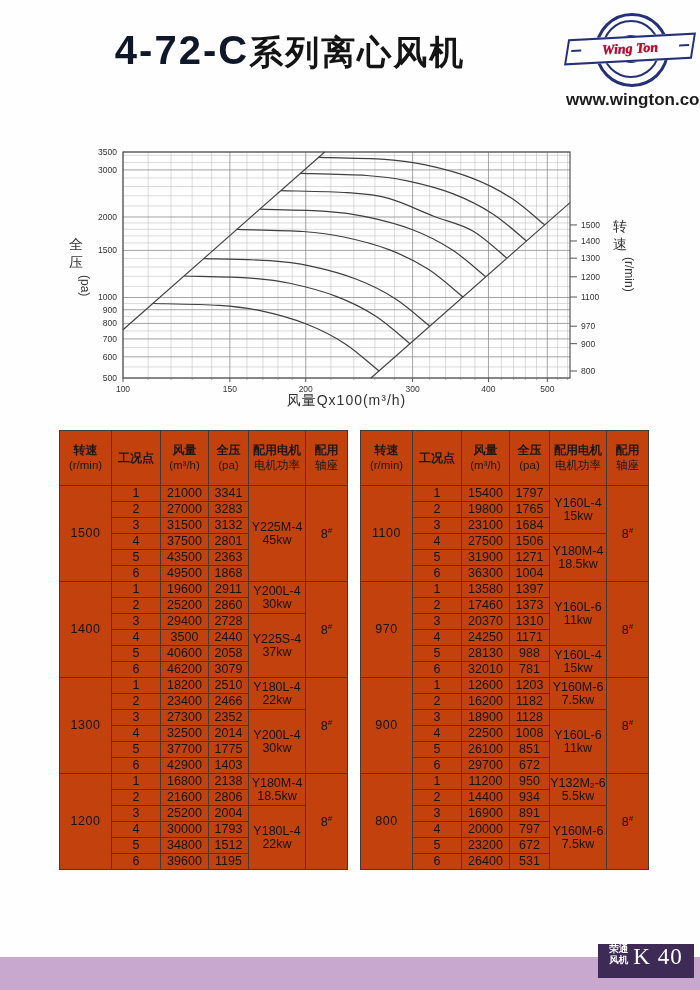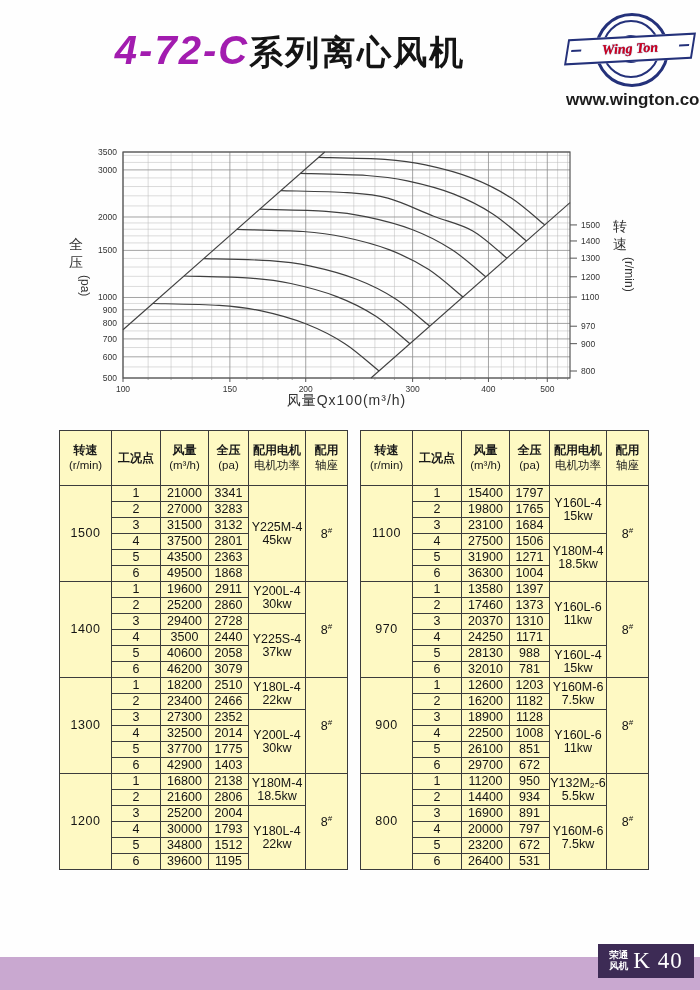--- a/index.html
+++ b/index.html
@@ -30,45 +30,45 @@
   .banner-dash.l{left:3px;} .banner-dash.r{right:3px;}
   .logo-site{margin-top:4px;font-size:17px;font-weight:bold;color:#1c1c1c;}
 
   
   .chart-wrap{position:absolute;top:143px;left:60px;width:620px;height:272px;}
   svg text{font-family:"Liberation Sans",sans-serif;}
 
   
   .table-wrap{position:absolute;top:430px;}
   .table-wrap.left{left:59px;} .table-wrap.right{left:360px;}
-  table.ptable{border-collapse:collapse;table-layout:fixed;width:288px;background:#fef9c3;}
+  table.ptable{border-collapse:collapse;table-layout:fixed;width:288px;background:#c2410c;}
   table.ptable th,table.ptable td{border:1px solid #3c3c3c;text-align:center;
         padding:0;overflow:hidden;}
   table.ptable th{height:54px;font-weight:bold;font-size:12px;line-height:1.25;color:#191919;}
   table.ptable th .unit{font-weight:normal;font-size:11.5px;}
   table.ptable td{height:15px;font-size:12.5px;line-height:1;color:#141414;}
   td.speed-cell{font-size:13.5px;letter-spacing:0.5px;}
   td.motor-cell{font-size:10.5px;line-height:1.3;color:#222;}
   td.seat-cell{font-size:13px;}
   td.seat-cell sup{font-size:8px;}
 
   
   .footer-bar{position:absolute;left:0;top:957px;width:700px;height:33px;}
   .footer-box{position:absolute;top:944px;right:6px;width:96px;height:34px;
-              display:flex;align-items:center;justify-content:center;gap:5px;color:#fff;}
+              display:flex;justify-content:center;gap:5px;color:#fff;}
   .footer-cn{font-size:9.5px;line-height:1.15;font-weight:bold;text-align:center;}
   .footer-code{font-family:"Liberation Serif",serif;font-size:23px;letter-spacing:1px;}
 </style>
 </head>
 <body>
 
 <div class="page">
 
   <div class="title-row">
-    <span class="title-red" style="color: #a21caf; font-style: italic;">4-72-C</span><span class="title-cn">系列离心风机</span>
+    <span class="title-red" style="color: #0f172a;">4-72-C</span><span class="title-cn">系列离心风机</span>
   </div>
 
   <div class="logo">
     <div class="logo-rings">
       <div class="ring outer"></div>
       <div class="ring mid"></div>
       <div class="ring inner"></div>
       <div class="banner">
         <div class="banner-dash l"></div>
         <span class="banner-text">Wing Ton</span>

